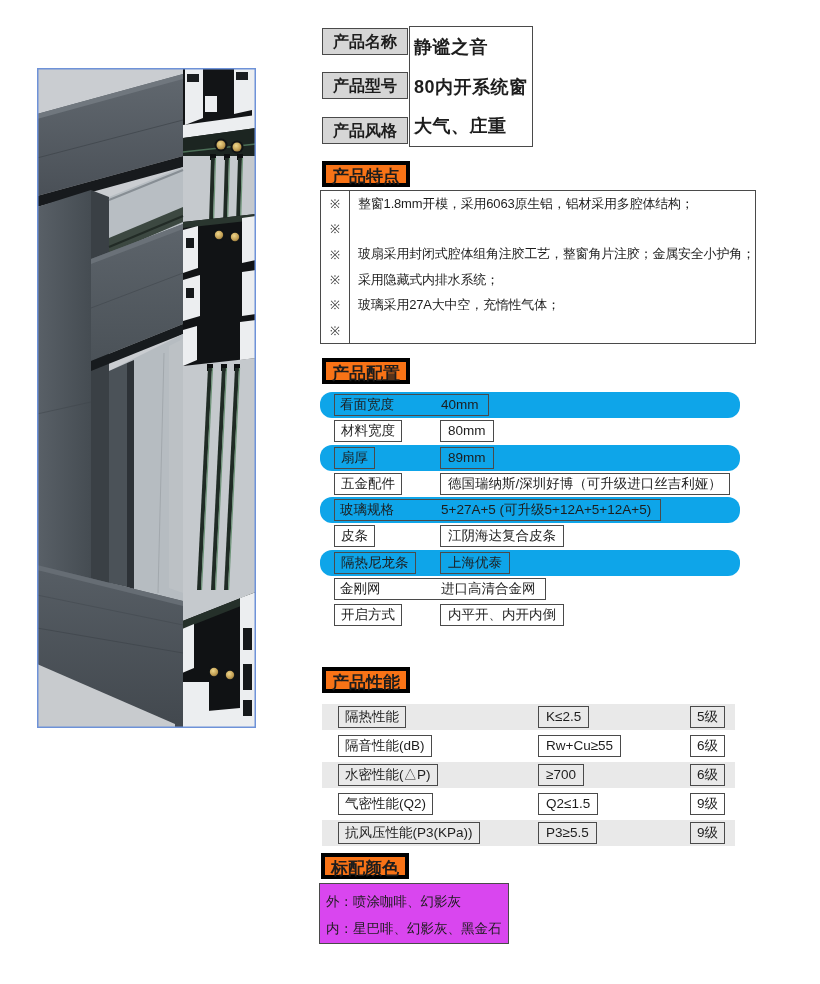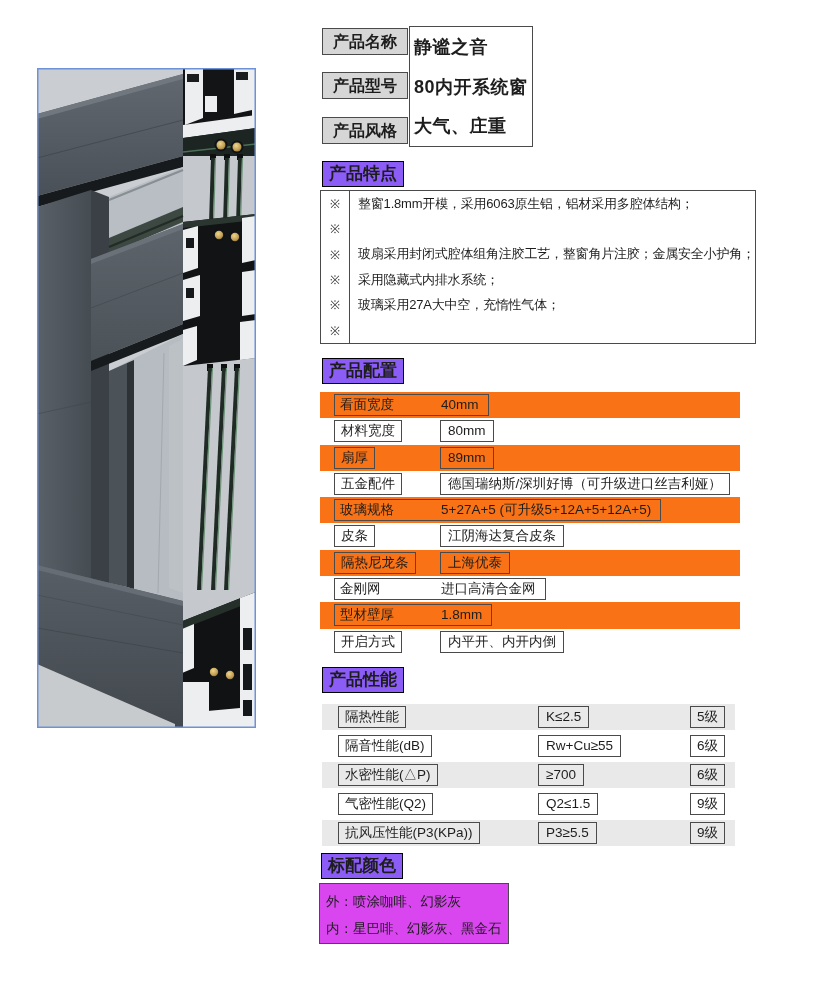--- a/index.html
+++ b/index.html
@@ -18,41 +18,41 @@
   }
   .ivalbox {
     position:absolute; left:409px; top:26px; width:124px; height:121px;
     border:1px solid #4a4a4a; background:#ffffff;
     display:flex; flex-direction:column;
   }
   .ival { flex:1; display:flex; align-items:center; padding-left:4px; font-size:18px; font-weight:600; letter-spacing:0.5px; }
 
   
   .sec-header {
-    position:absolute; background:#8b5cf6; border:1px solid #000000;
+    position:absolute; background:#f97316; border:4px solid #000000;
     font-size:17px; font-weight:600; line-height:24px; height:26px; padding:0 6px;
     white-space:nowrap;
   }
 
   
   .feat-box {
     position:absolute; left:320px; top:190px; width:436px; height:154px;
     border:1px solid #4a4a4a; display:flex; flex-direction:column; background:#ffffff;
   }
   .frow { flex:1; display:flex; align-items:center; }
   .fmark {
     width:29px; align-self:stretch; border-right:1px solid #4a4a4a;
     display:flex; align-items:center; justify-content:center; font-size:12px; color:#333;
   }
   .ftext { padding-left:8px; font-size:13px; white-space:nowrap; letter-spacing:-0.2px; }
 
   
   .cfg-table { position:absolute; left:320px; top:392px; width:420px; }
   .crow { position:relative; height:26.3px; }
-  .crow.shade { background:#f97316; }
+  .crow.shade { background:#0ea5e9;border-radius:12px; }
   .cl, .cv, .cm, .pl, .pv, .pg {
     position:absolute; top:2px; height:22px; line-height:20px;
     border:1px solid #4a4a4a; font-size:13.5px; white-space:nowrap;
   }
   .cl { left:14px; padding:0 6px; }
   .cv { left:120px; padding:0 7px; }
   .cm { left:14px; padding-right:9px; display:flex; }
   .cml { display:inline-block; width:106px; padding-left:5px; }
   .cmv { display:inline-block; }
 
@@ -292,26 +292,20 @@
     <div class="crow shade">
       <span class="cl">隔热尼龙条</span>
       <span class="cv">上海优泰</span>
     </div>
     <div class="crow">
       <span class="cm">
         <span class="cml">金刚网</span>
         <span class="cmv">进口高清合金网</span>
       </span>
     </div>
-    <div class="crow shade">
-      <span class="cm">
-        <span class="cml">型材壁厚</span>
-        <span class="cmv">1.8mm</span>
-      </span>
-    </div>
     <div class="crow">
       <span class="cl">开启方式</span>
       <span class="cv">内平开、内开内倒</span>
     </div>
   </div>
 
   <div class="sec-header" style="left:322px; top:667px">产品性能</div>
   <div class="perf-table">
     <div class="prow shade">
       <span class="pl">隔热性能</span>

